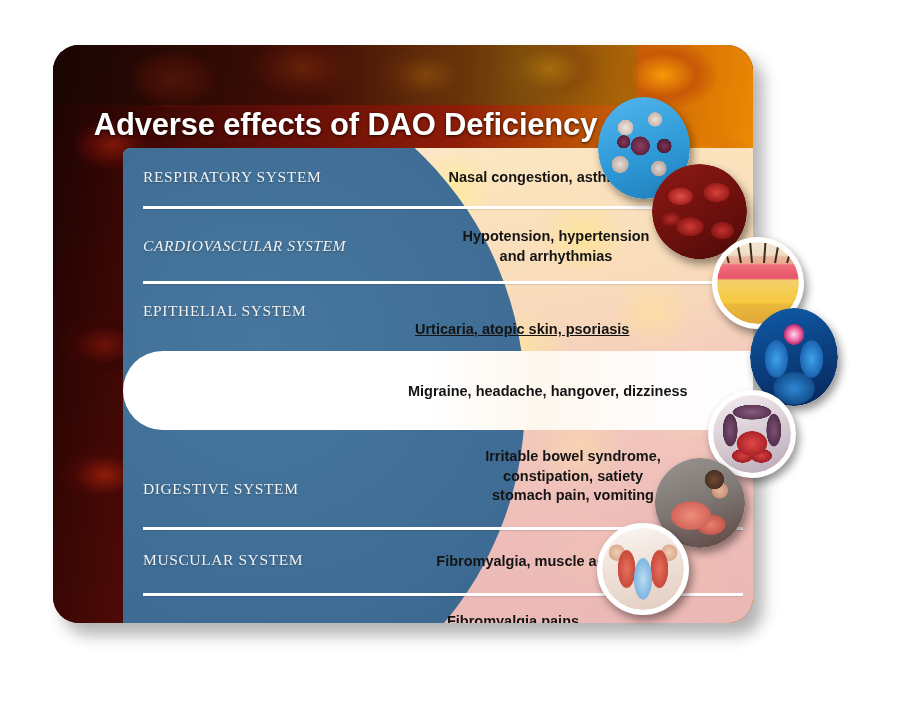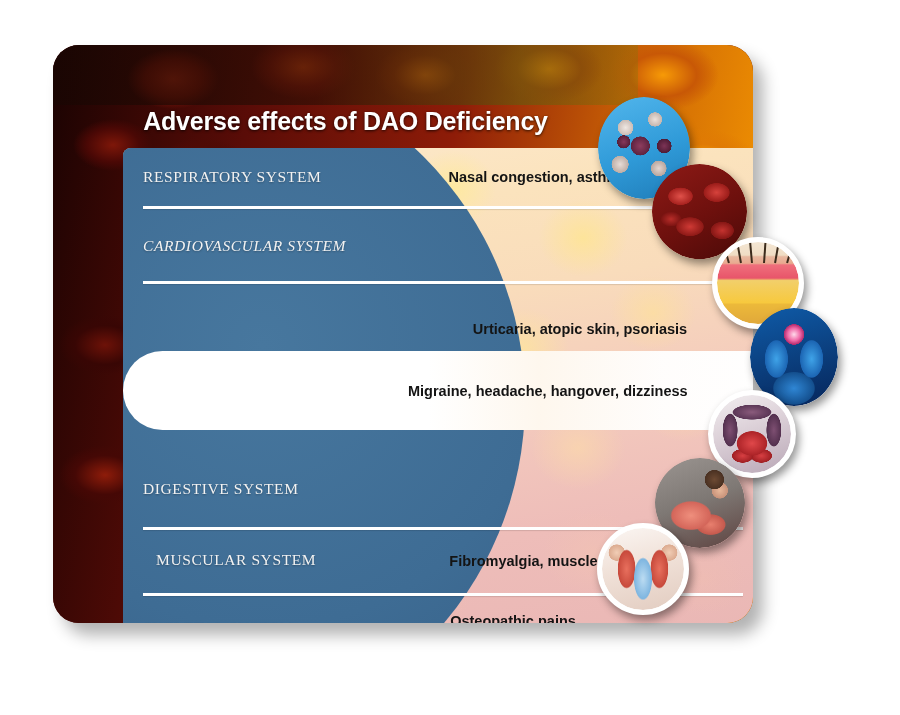--- a/index.html
+++ b/index.html
@@ -51,21 +51,21 @@
     position: absolute;
     left: 0; top: 0; width: 585px; height: 60px;
     background: linear-gradient(90deg, rgba(25,6,3,0.72) 0%, rgba(40,14,4,0.60) 45%, rgba(92,96,14,0.55) 80%, rgba(120,120,10,0.30) 100%);
   }
 
   
   .title {
     position: absolute;
     left: 0; top: 62px; width: 585px;
     text-align: center;
-    font-size: 25px;
+    font-size: 31px;
     font-weight: bold;
     color: #ffffff;
     letter-spacing: -0.2px;
     text-shadow: 0 1px 3px rgba(0,0,0,0.75);
     z-index: 12;
   }
 
   
   .panel {
     position: absolute;
@@ -279,46 +279,52 @@
       <div class="rows">
 
         <div class="row" style="top:0px;height:44px;">
           <div class="row-label" style="top:20px;">RESPIRATORY SYSTEM</div>
           <div class="row-symptom" style="left:250px;top:20px;width:330px;text-align:center;">Nasal congestion, asthma</div>
         </div>
         <div class="divider" style="top:58px;"></div>
 
         <div class="row" style="top:61px;height:72px;">
           <div class="row-label" style="top:28px;font-style:italic;">CARDIOVASCULAR SYSTEM</div>
+          <div class="row-symptom" style="left:268px;top:18px;width:330px;text-align:center;">Hypotension, hypertension
+and arrhythmias</div>
         </div>
         <div class="divider" style="top:133px;"></div>
 
         <div class="row" style="top:136px;height:67px;">
-          <div class="row-symptom" style="left:292px;top:36px;width:330px;text-align:center;">Urticaria, atopic skin, psoriasis</div>
+          <div class="row-label" style="top:18px;">EPITHELIAL SYSTEM</div>
+          <div class="row-symptom" style="left:292px;top:36px;width:330px;text-align:left;text-decoration:underline;">Urticaria, atopic skin, psoriasis</div>
         </div>
 
         <div class="cns-band">
           <div class="cns-band-fade"></div>
         </div>
         <div class="row-symptom" style="left:285px;top:234px;width:380px;text-align:left;z-index:8;">Migraine, headache, hangover, dizziness</div>
 
         <div class="row" style="top:285px;height:94px;">
           <div class="row-label" style="top:47px;font-family:Liberation Serif, serif;">DIGESTIVE SYSTEM</div>
+          <div class="row-symptom" style="left:290px;top:14px;width:320px;text-align:center;">Irritable bowel syndrome,
+constipation, satiety
+   stomach pain, vomiting</div>
         </div>
         <div class="divider" style="top:379px;"></div>
 
-        <div class="row" style="top:382px;height:71px;margin-left:13px;">
+        <div class="row" style="top:382px;height:71px;">
           <div class="row-label" style="top:21px;">MUSCULAR SYSTEM</div>
           <div class="row-symptom" style="left:245px;top:22px;width:330px;text-align:center;">Fibromyalgia,  muscle aches</div>
         </div>
         <div class="divider" style="top:445px;"></div>
 
         <div class="row" style="top:448px;height:50px;">
           <div class="row-label" style="top:23px;">SKELETAL SYSTEM</div>
-          <div class="row-symptom" style="left:225px;top:16px;width:330px;text-align:center;">Osteopathic pains</div>
+          <div class="row-symptom" style="left:225px;top:16px;width:330px;text-align:center;">Fibromyalgia pains</div>
         </div>
 
       </div>
     </div>
   </div>
 
   <div class="bubble b-lungs" style="left:598px;top:97px;width:92px;height:102px;">
     <div class="bubble-inner"></div>
   </div>
 

